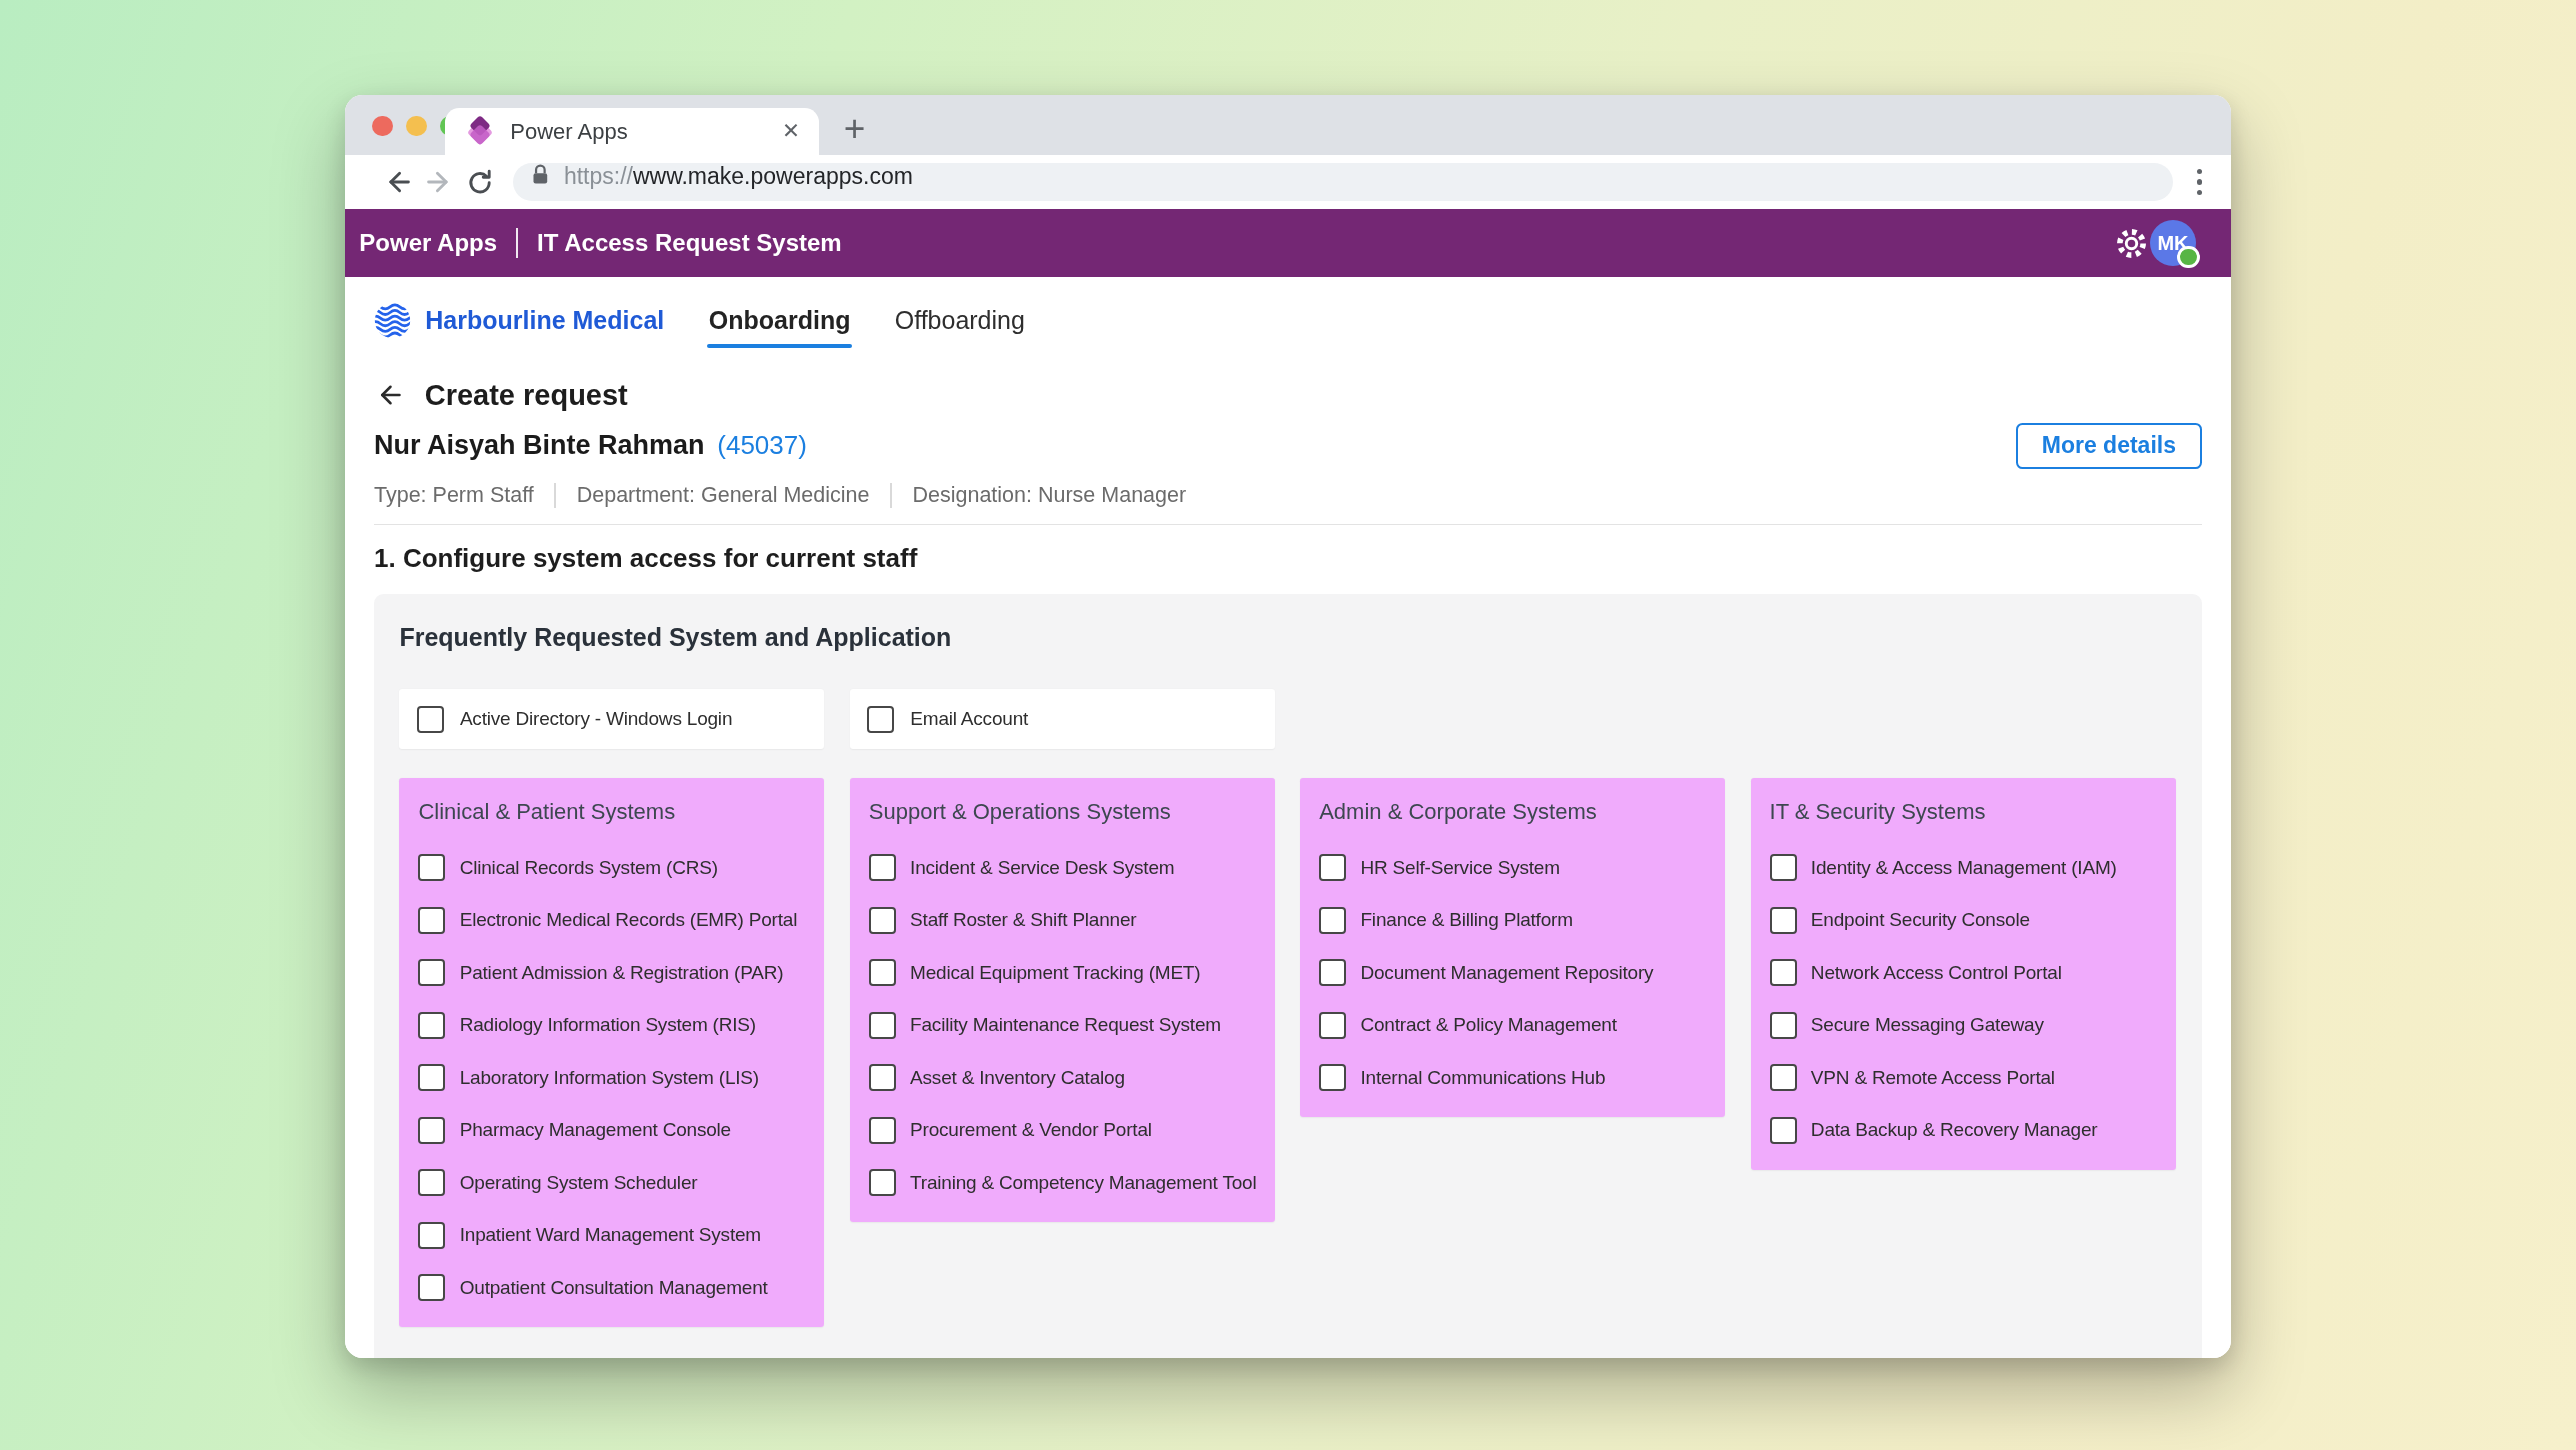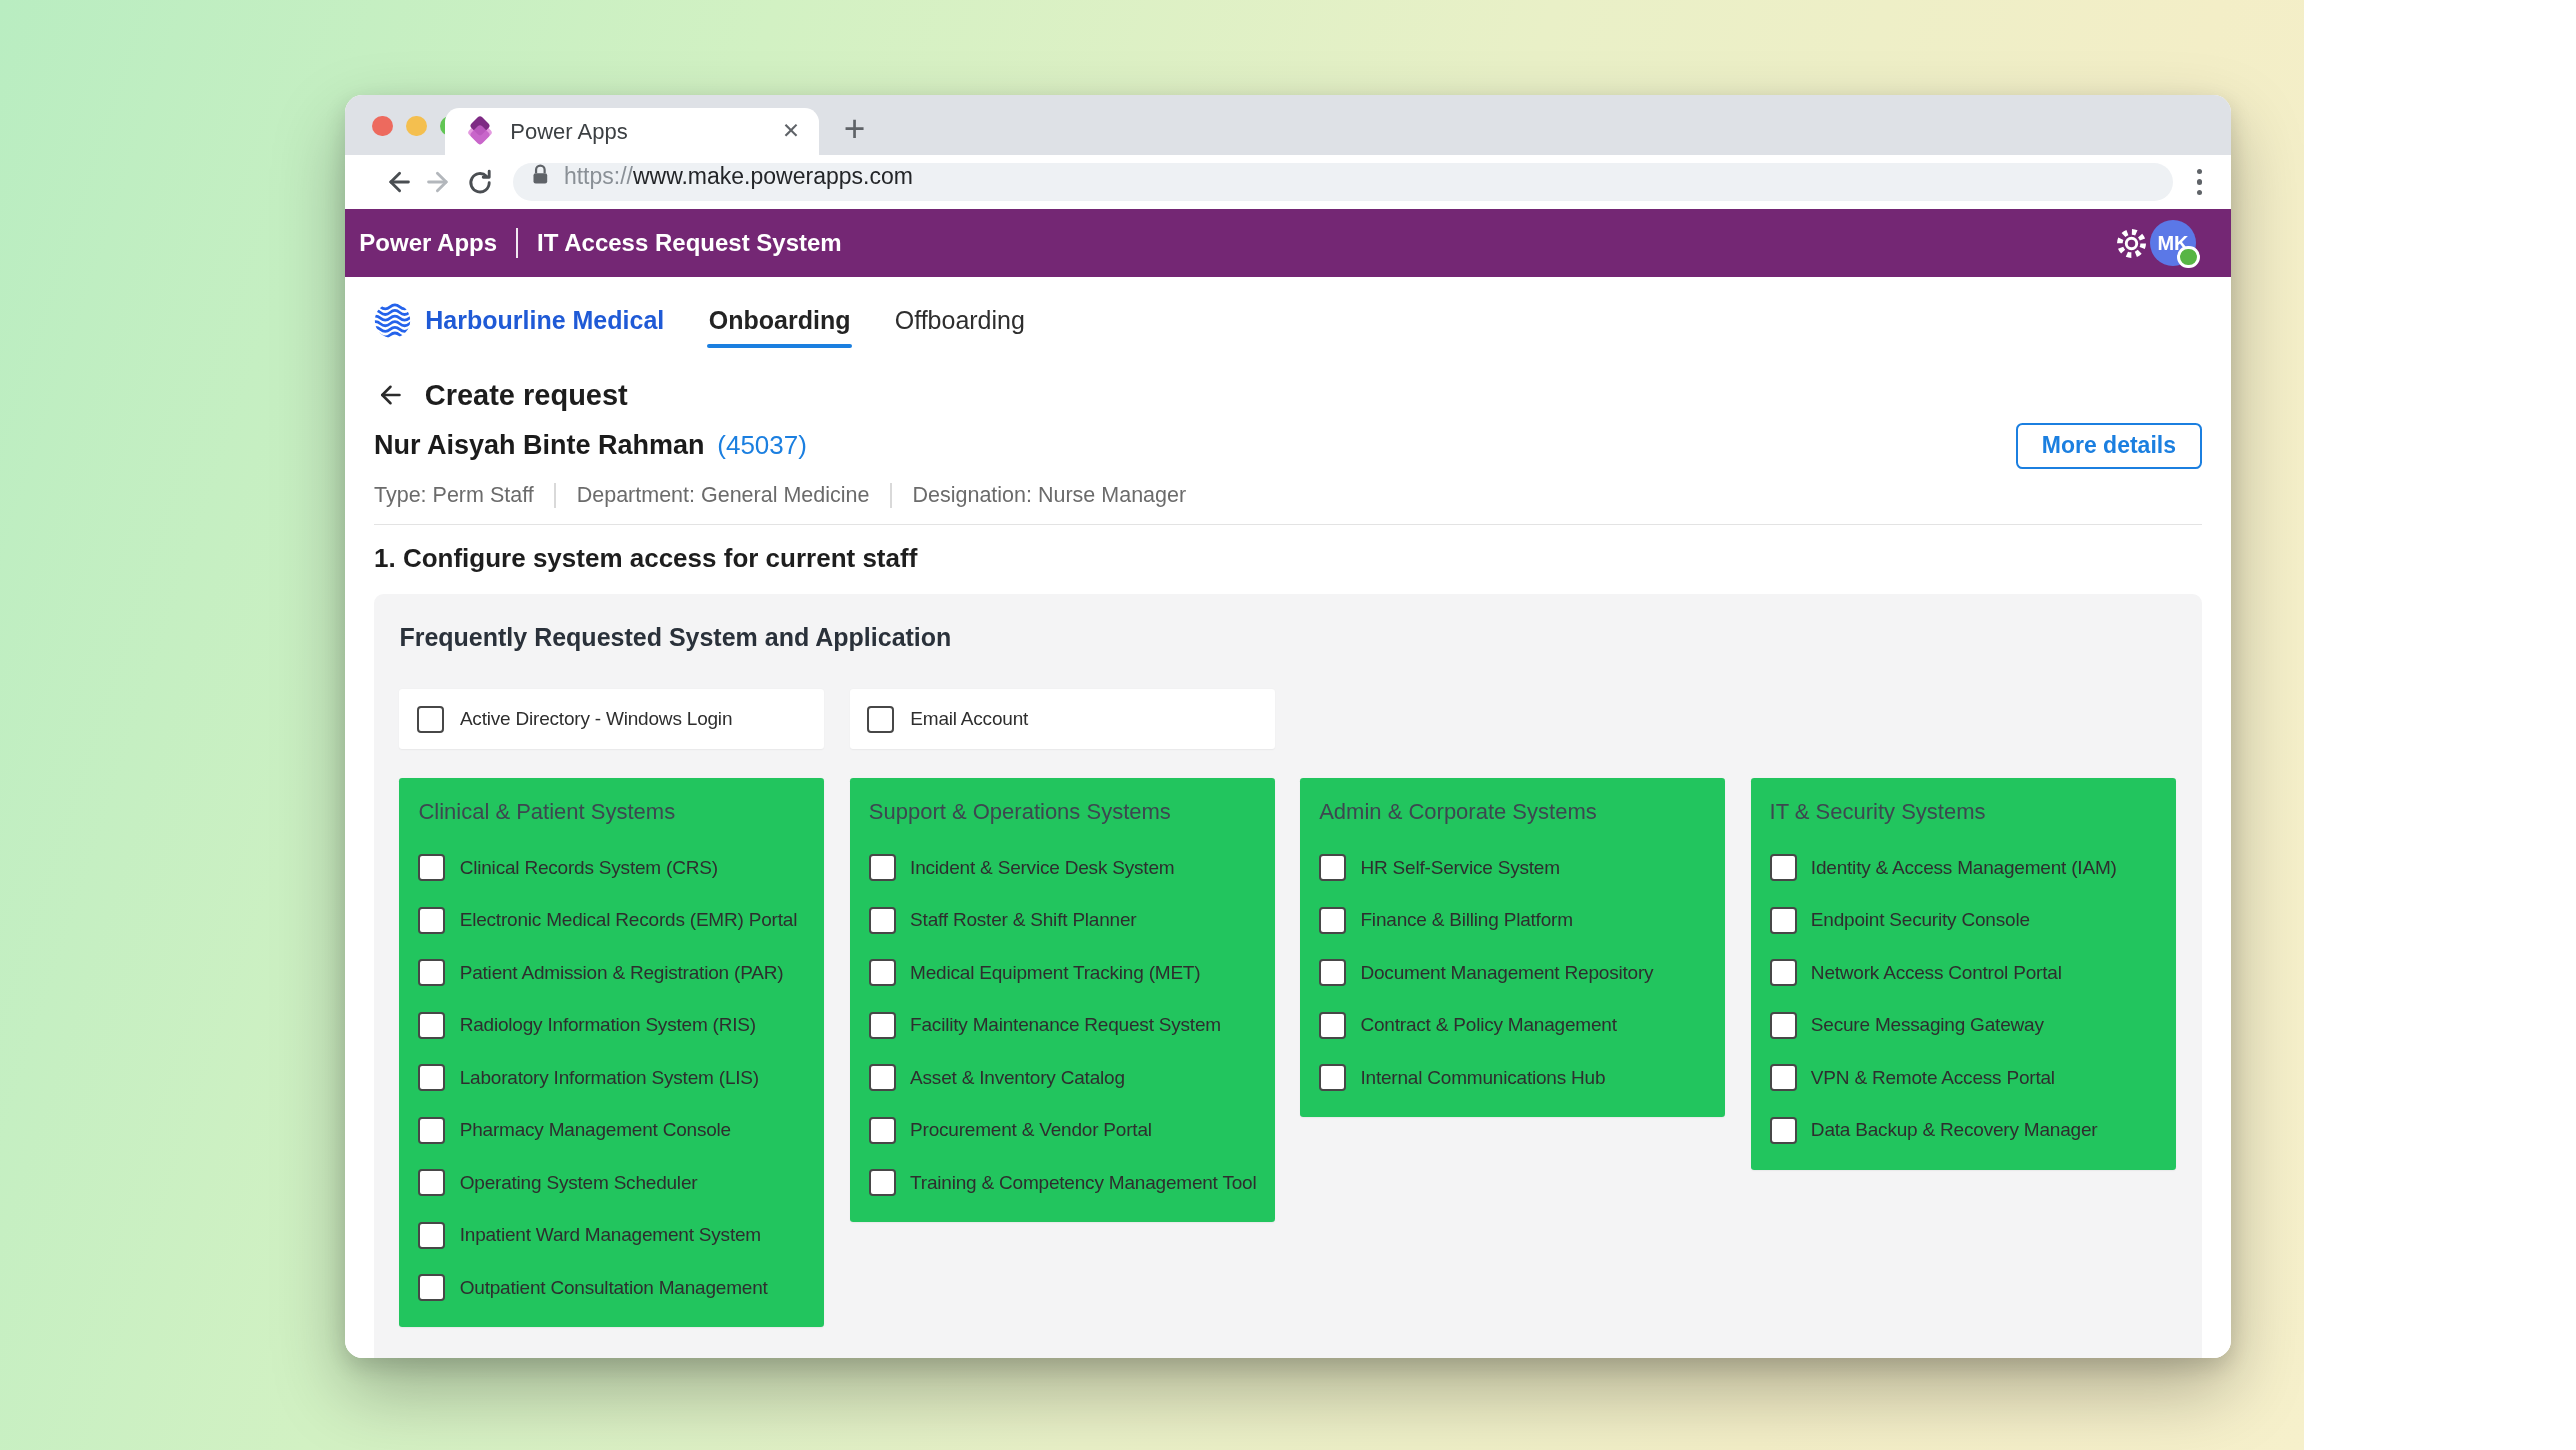--- a/index.html
+++ b/index.html
@@ -1,17 +1,17 @@
 <!DOCTYPE html>
 <html style="--header-purple: #742774; --accent-blue: #1b7fe0; --org-blue: #1f5ad6; --avatar-bg: #5b78e7; --presence-green: #58b544; --tabstrip-gray: #dee1e6; --panel-gray: #f4f4f5;font-size:12.7px"><head>
 <meta charset="utf-8">
 <style>
   html,body{margin:0;padding:0;}
   body{font-family:"Liberation Sans","DejaVu Sans",sans-serif; -webkit-font-smoothing:antialiased;}
-  .stage{position:relative;width:2304px;height:1450px;overflow:hidden;
+  .stage{position:relative;width:2576px;height:1450px;overflow:hidden;
     background:linear-gradient(108deg,#b9edc1 0%,#d2f1c3 28%,#e9f0c7 56%,#f3eec7 80%,#f6f0cb 100%);}
   .window{position:absolute;left:345px;top:95px;width:1886px;height:1263px;border-radius:17.5px;
     overflow:hidden;background:#fff;display:flex;flex-direction:column;
     box-shadow:0 32px 72px rgba(0,0,0,.28),0 8px 22px rgba(0,0,0,.14);}
   
   .tabstrip{height:60px;background:#dee1e6;position:relative;flex:none;}
   .traffic{position:absolute;left:27px;top:20.7px;display:flex;gap:13.5px;}
   .tl{width:20.7px;height:20.7px;border-radius:50%;}
   .tl.red{background:#ed6a5e;}.tl.yellow{background:#f4bf4f;}.tl.green{background:#61c554;}
   .tab{position:absolute;left:100px;top:12.7px;width:374px;height:48px;background:#fff;
@@ -65,21 +65,21 @@
   .section-title{margin-top:17.5px;font-size:26px;font-weight:700;color:#1e1e1e;}
   .panel{margin-top:20.7px;background:#f4f4f5;border-radius:9.5px 9.5px 0 0;padding:29px 25.4px;flex:1;box-sizing:border-box;}
   .panel-title{font-size:25px;font-weight:700;color:#2a313a;}
   .featured-row{margin-top:37px;display:flex;gap:25.4px;}
   .opt-card{width:425px;height:60px;background:#fff;border-radius:3.2px;display:flex;align-items:center;
     padding:0 17.5px;gap:16px;box-sizing:border-box;box-shadow:0 0.8px 1.6px rgba(0,0,0,.05);}
   .cb{appearance:none;-webkit-appearance:none;width:27px;height:27px;margin:0;flex:none;
     border:2px solid #474747;border-radius:4px;background:#fff;box-sizing:border-box;}
   .opt-label{font-size:19px;color:#2e2e2e;white-space:nowrap;letter-spacing:-0.2px;}
   .groups-row{margin-top:29px;display:flex;gap:25.4px;align-items:flex-start;}
-  .group-card{width:425px;background:#22c55e;border-radius:3.2px;padding:20.7px 19px 22px;box-sizing:border-box;
+  .group-card{width:425px;background:#f0abfc;border-radius:3.2px;padding:20.7px 19px 22px;box-sizing:border-box;
     box-shadow:0 0.8px 1.6px rgba(0,0,0,.05);}
   .group-title{font-size:22px;color:#3d4750;}
   .group-list{margin-top:25.4px;display:flex;flex-direction:column;gap:17.5px;}
   .opt-row{display:flex;align-items:center;gap:14.3px;height:35px;}
 </style>
 </head>
 <body>
 
 <div class="stage">
   <div class="window">

